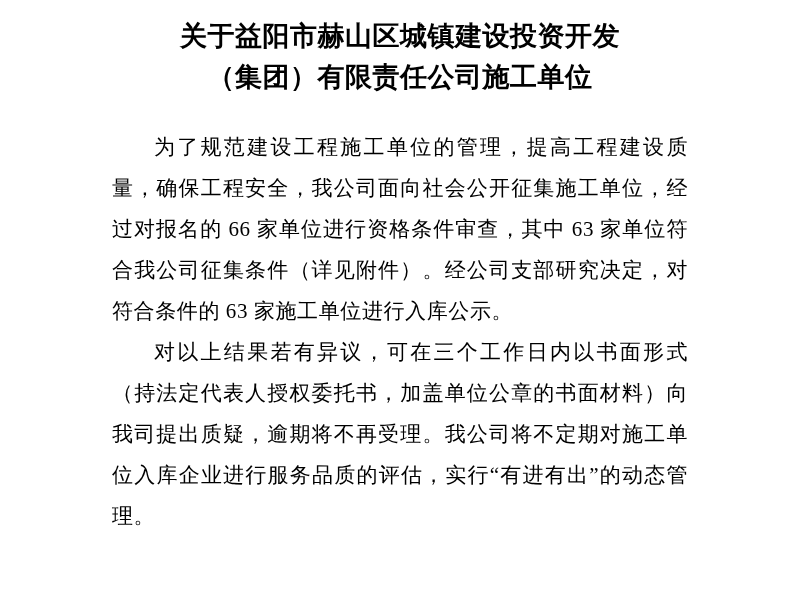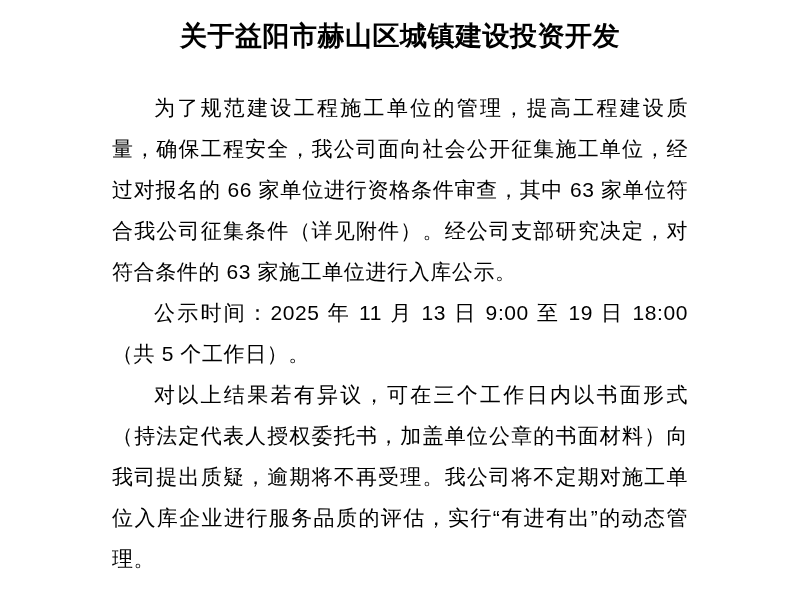--- a/index.html
+++ b/index.html
@@ -39,31 +39,31 @@
     margin-top: 30px;
   }
   .para {
     margin: 0;
     font-size: 21px;
     line-height: 41px;
     text-align: justify;
     text-justify: inter-ideograph;
     text-indent: 2em;
     letter-spacing: 0.6px;
-    font-family: Liberation Sans, sans-serif;
+    font-family: Liberation Serif, serif;
   }
 </style>
 </head>
 <body>
 
 <div class="page">
 
   <h1 class="doc-title">
     <span class="line">关于益阳市赫山区城镇建设投资开发</span>
+    <span class="line">（集团）有限责任公司施工单位</span>
   </h1>
 
   <div class="body-text">
     <p class="para">为了规范建设工程施工单位的管理，提高工程建设质量，确保工程安全，我公司面向社会公开征集施工单位，经过对报名的 66 家单位进行资格条件审查，其中 63 家单位符合我公司征集条件（详见附件）。经公司支部研究决定，对符合条件的 63 家施工单位进行入库公示。</p>
-    <p class="para">公示时间：2025 年 11 月 13 日 9:00 至 19 日 18:00（共 5 个工作日）。</p>
     <p class="para">对以上结果若有异议，可在三个工作日内以书面形式（持法定代表人授权委托书，加盖单位公章的书面材料）向我司提出质疑，逾期将不再受理。我公司将不定期对施工单位入库企业进行服务品质的评估，实行“有进有出”的动态管理。</p>
   </div>
 
 </div>
 
 </body></html>

